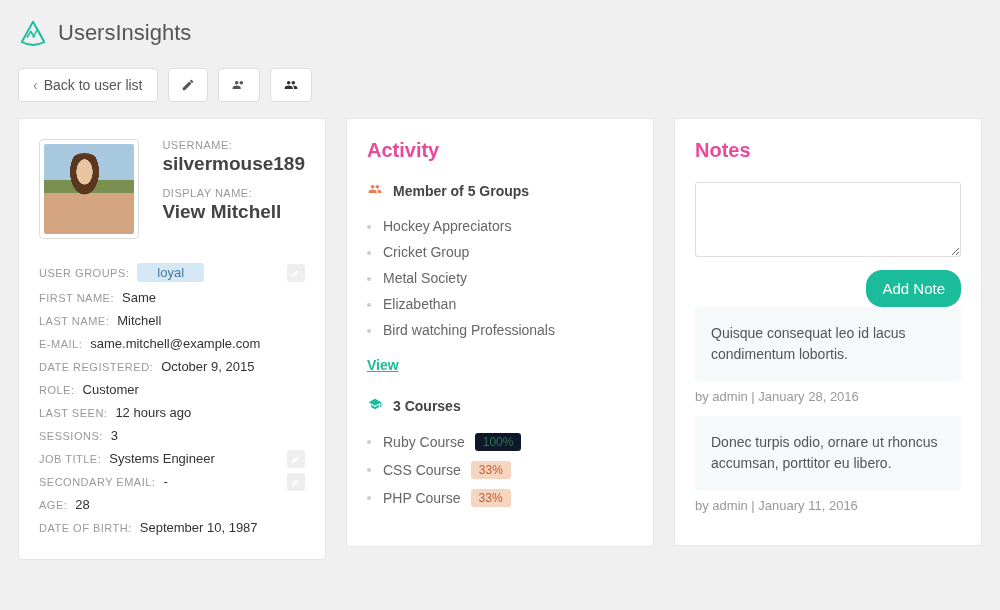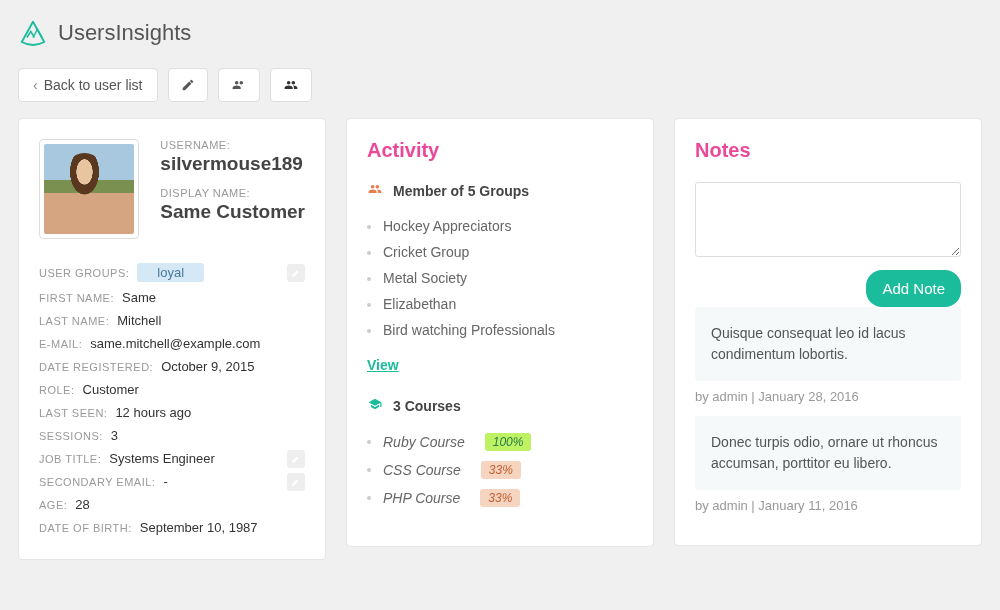--- a/index.html
+++ b/index.html
@@ -28,23 +28,23 @@
 .edit-dot{position:absolute;right:0;width:18px;height:18px;background:#eee;border-radius:3px;display:flex;align-items:center;justify-content:center;}
 .edit-dot svg{width:10px;height:10px;fill:#fff;}
 h2{font-size:20px;font-weight:600;color:#ec4899;margin-bottom:20px;}
 .section-head{display:flex;align-items:center;gap:10px;font-weight:600;color:#444;margin-bottom:14px;margin-top:8px;}
 .section-head .ico{color:#e67e50;}
 .section-head .ico.teal{color:#1abc9c;}
 .bullet-list{list-style:none;margin-bottom:14px;}
 .bullet-list li{padding:5px 0 5px 16px;color:#666;position:relative;font-size:14px;}
 .bullet-list li::before{content:"";position:absolute;left:0;top:12px;width:4px;height:4px;background:#ccc;border-radius:50%;}
 .view-link{color:#1abc9c;font-weight:600;text-decoration:underline;cursor:pointer;font-size:14px;}
-.course-row{display:flex;align-items:center;gap:20px;font-style:italic;}
+.course-row{display:flex;align-items:center;gap:10px;}
 .pct{padding:2px 8px;border-radius:3px;font-size:12px;font-weight:500;}
-.pct.green{background:#bef264;color:#2a7a4a;}
+.pct.green{background:#0f172a;color:#2a7a4a;}
 .pct.orange{background:#f5d4c0;color:#c06030;}
 .note-input{width:100%;height:75px;border:1px solid #ddd;border-radius:3px;padding:6px;resize:both;font-family:inherit;margin-bottom:10px;}
 .add-note-btn{background:#1abc9c;color:#fff;border:none;border-radius:16px;padding:10px 16px;font-size:15px;cursor:pointer;float:right;}
 .note-box{clear:both;background:#f5f9fa;border-radius:3px;padding:16px;margin-top:20px;color:#555;font-size:14px;line-height:1.5;}
 .note-meta{color:#999;font-size:13px;margin-top:8px;margin-bottom:12px;}
 .chevron{font-size:14px;color:#888;}
 </style>
 </head>
 <body>
 
@@ -82,21 +82,21 @@
 
   <div class="card col-profile">
     <div class="profile-top">
       <div class="avatar">
           <div class="avatar-img"></div>
         </div>
       <div>
         <div class="field-label">USERNAME:</div>
         <div class="field-value-lg">silvermouse189</div>
         <div class="field-label">DISPLAY NAME:</div>
-        <div class="field-value-lg">Same Customer</div>
+        <div class="field-value-lg">View Mitchell</div>
       </div>
     </div>
 
     <div class="field-row">
       <span class="field-label">USER GROUPS:</span>
       <span class="badge">loyal</span>
       <span class="edit-dot">
           <svg viewBox="0 0 24 24">
             <path d="M3 17.25V21h3.75L17.81 9.94l-3.75-3.75L3 17.25z"></path>
           </svg>

